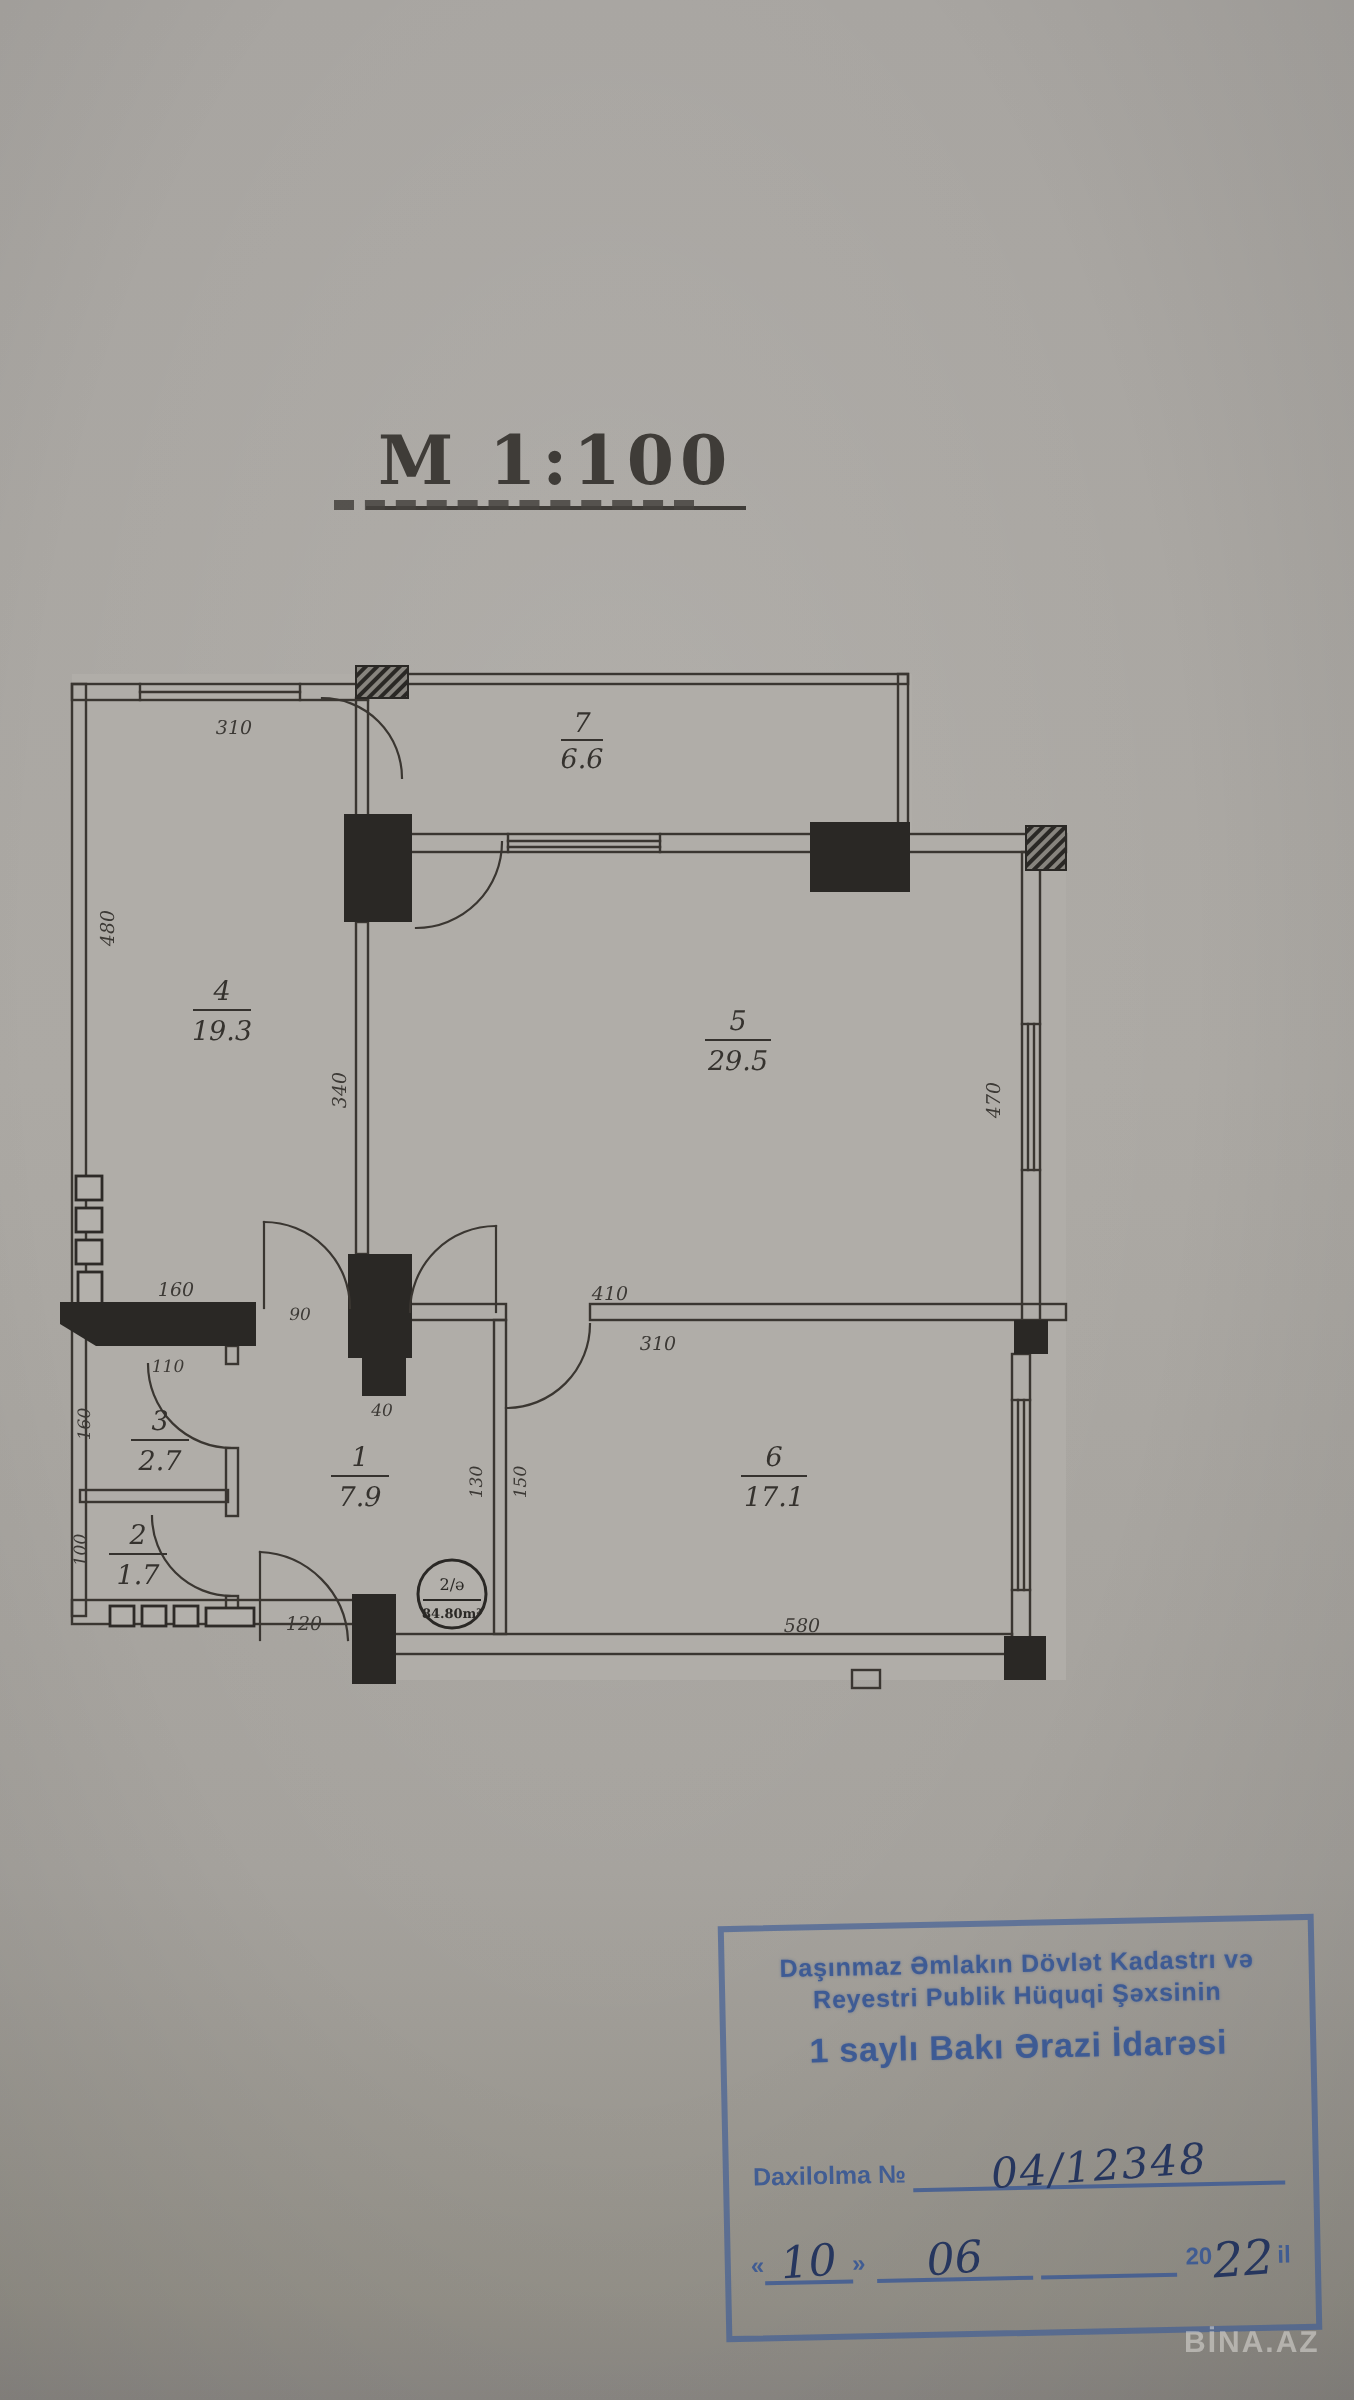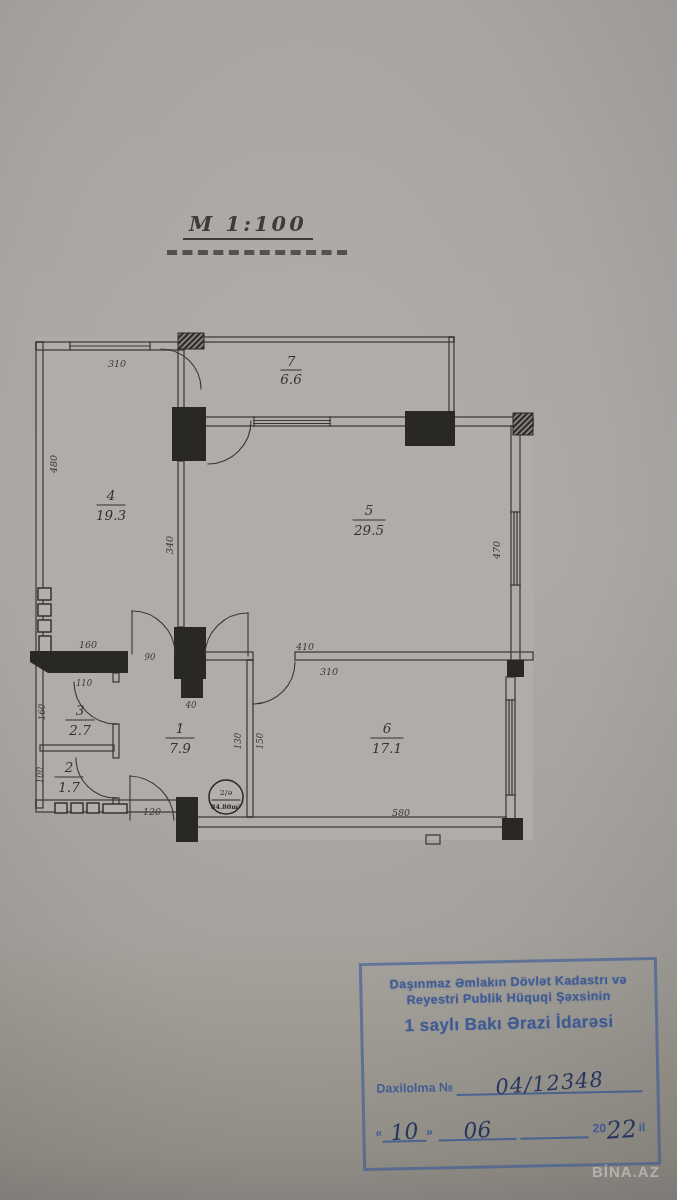--- a/index.html
+++ b/index.html
@@ -2,22 +2,22 @@
 <html><head>
 <meta charset="utf-8">
 <style>
   html,body{margin:0;padding:0;}
   body{width:677px;height:1200px;overflow:hidden;position:relative;
        font-family:"Liberation Sans",sans-serif;
        background:linear-gradient(180deg,#a8a5a1 0%,#aca9a4 45%,#a5a29d 78%,#949189 96%,#8b8884 100%);}
   .vignette{position:absolute;inset:0;pointer-events:none;
        background:radial-gradient(ellipse at 45% 40%, rgba(255,255,255,0.08) 0%, rgba(0,0,0,0) 55%, rgba(0,0,0,0.10) 100%);}
   .scale-title{position:absolute;left:183px;top:211px;color:#3f3c38;
-       font-family:"DejaVu Serif",serif;font-style:italic;font-weight:bold;
-       font-size:21px;letter-spacing:3px;border-bottom:2px solid #3f3c38;padding:0 6px 2px 6px;}
+       font-family:"DejaVu Serif",serif;font-weight:bold;
+       font-size:34px;letter-spacing:3px;border-bottom:2px solid #3f3c38;padding:0 6px 2px 6px;}
   .dash-line{position:absolute;left:167px;top:250px;width:180px;height:0;
        border-top:5px dashed #46433f;opacity:.85;}
   svg text{font-family:"DejaVu Serif",serif;}
   .wm-center{position:absolute;left:247px;top:581px;font-size:41px;font-weight:bold;
        color:rgba(235,233,229,0.55);letter-spacing:1px;}
   .wm-corner{position:absolute;left:592px;top:1163px;font-size:15px;font-weight:bold;
        color:rgba(230,228,224,0.50);letter-spacing:1px;}
   .stamp{position:absolute;left:361px;top:960px;width:292px;height:202px;
        border:3px solid rgba(62,92,150,0.65);transform:rotate(-1.2deg);
        color:rgba(58,88,148,0.92);}

